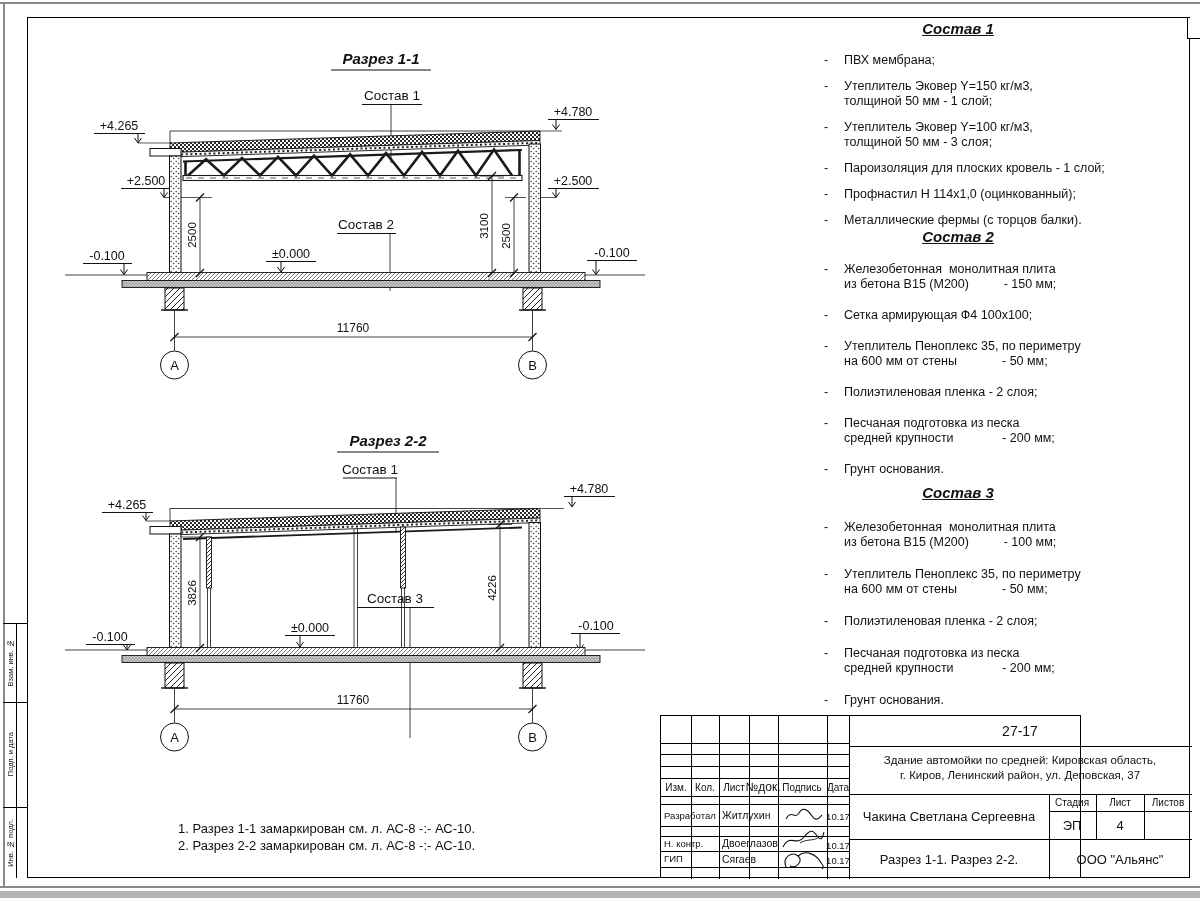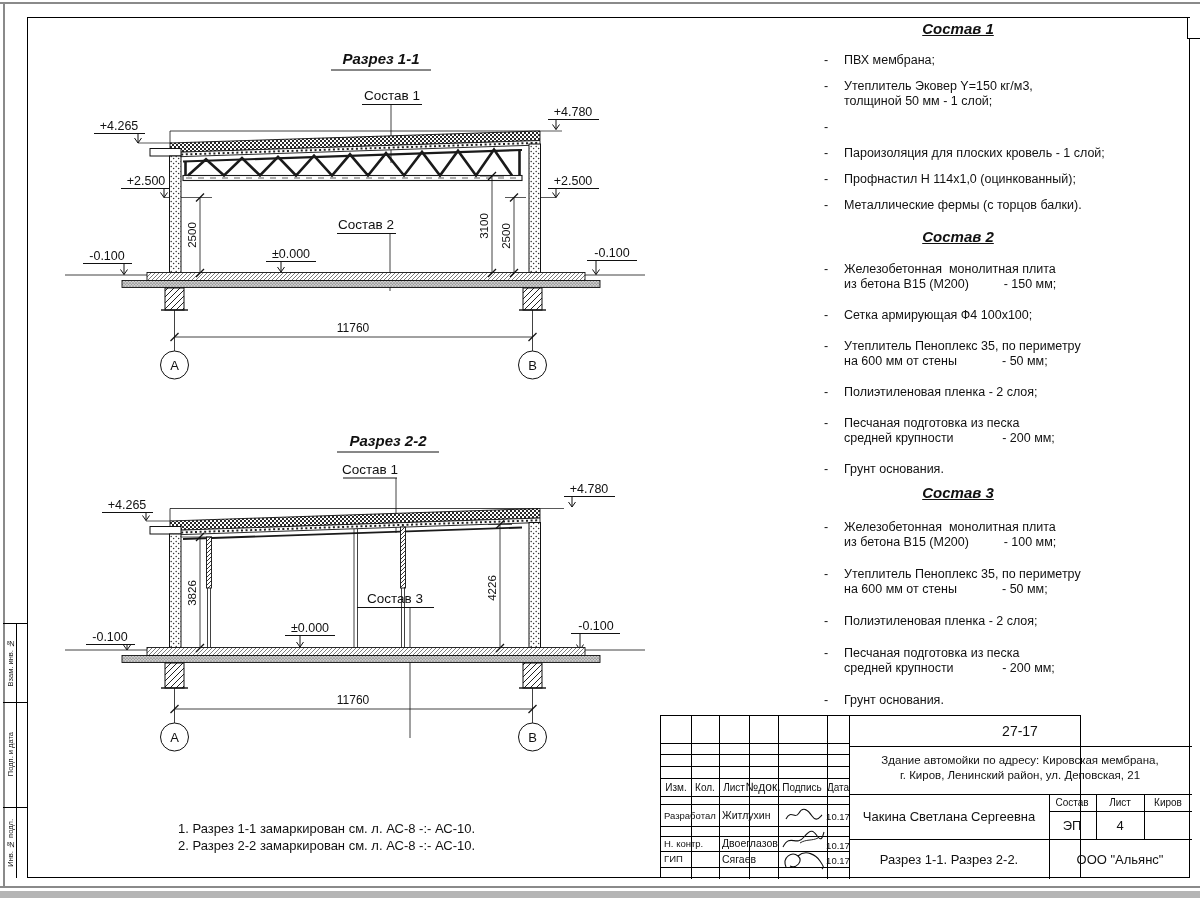--- a/index.html
+++ b/index.html
@@ -398,20 +398,22 @@
         <span class="dash">-</span>
         <div class="itx">ПВХ мембрана;</div>
       </div>
     <div class="comp-item">
         <span class="dash">-</span>
         <div class="itx">Утеплитель Эковер Y=150 кг/м3,
 толщиной 50 мм - 1 слой;</div>
       </div>
     <div class="comp-item">
         <span class="dash">-</span>
+        <div class="itx">Утеплитель Эковер Y=100 кг/м3,
+толщиной 50 мм - 3 слоя;</div>
       </div>
     <div class="comp-item">
         <span class="dash">-</span>
         <div class="itx">Пароизоляция для плоских кровель - 1 слой;</div>
       </div>
     <div class="comp-item">
         <span class="dash">-</span>
         <div class="itx">Профнастил Н 114х1,0 (оцинкованный);</div>
       </div>
     <div class="comp-item">
@@ -500,22 +502,22 @@
     <div class="hl" style="left:0;top:120px;width:188px;"></div>
     <div class="hl" style="left:0;top:135px;width:188px;"></div>
     <div class="hl" style="left:0;top:151px;width:188px;"></div>
 
     <div class="hl" style="left:188px;top:30px;width:343px;"></div>
     <div class="hl" style="left:188px;top:78px;width:343px;"></div>
     <div class="hl" style="left:388px;top:95px;width:143px;"></div>
     <div class="hl" style="left:188px;top:123px;width:343px;"></div>
 
     <div class="txt tc" style="left:359px;top:15px;font-size:14px;">27-17</div>
-    <div class="txt tc" style="left:359px;top:44px;font-size:11.5px;">Здание автомойки по адресу: Кировская мембрана,</div>
-    <div class="txt tc" style="left:359px;top:59px;font-size:11.5px;">г. Киров, Ленинский район, ул. Деповская, 21</div>
+    <div class="txt tc" style="left:359px;top:44px;font-size:11.5px;">Здание автомойки по средней: Кировская область,</div>
+    <div class="txt tc" style="left:359px;top:59px;font-size:11.5px;">г. Киров, Ленинский район, ул. Деповская, 37</div>
 
     <div class="txt tc" style="left:15px;top:71px;font-size:10px;">Изм.</div>
     <div class="txt tc" style="left:44px;top:71px;font-size:10px;">Кол.</div>
     <div class="txt tc" style="left:73px;top:71px;font-size:10px;">Лист</div>
     <div class="txt tc" style="left:102px;top:71px;font-size:12px;">№док.</div>
     <div class="txt tc" style="left:141px;top:71px;font-size:10px;">Подпись</div>
     <div class="txt tc" style="left:177px;top:71px;font-size:10px;">Дата</div>
 
     <div class="txt" style="left:3px;top:94px;font-size:9.5px;">Разработал</div>
     <div class="txt" style="left:61px;top:93px;font-size:10.5px;">Житлухин</div>
@@ -532,22 +534,22 @@
     </svg>
     <svg class="sig" style="left:119px;top:113px;" width="46" height="22" viewBox="0 0 46 22">
       <path d="M3,18 C10,4 16,18 24,8 S34,3 38,8 S43,6 44,3" fill="none" stroke="#111" stroke-width="1.1"></path>
       <path d="M20,14 C26,10 32,12 38,9" fill="none" stroke="#111" stroke-width="0.9"></path>
     </svg>
     <svg class="sig" style="left:119px;top:131px;" width="46" height="26" viewBox="0 0 46 26">
       <path d="M6,20 C2,10 12,4 18,9 C24,14 16,22 10,19 M18,9 C26,2 36,8 40,14 S44,20 42,22" fill="none" stroke="#111" stroke-width="1.1"></path>
     </svg>
 
     <div class="txt tc" style="left:288px;top:100px;font-size:13px;">Чакина Светлана Сергеевна</div>
-    <div class="txt tc" style="left:411px;top:86px;font-size:10px;">Состав</div>
+    <div class="txt tc" style="left:411px;top:86px;font-size:10px;">Стадия</div>
     <div class="txt tc" style="left:459px;top:86px;font-size:10px;">Лист</div>
-    <div class="txt tc" style="left:507px;top:86px;font-size:10px;">Киров</div>
+    <div class="txt tc" style="left:507px;top:86px;font-size:10px;">Листов</div>
     <div class="txt tc" style="left:411px;top:109px;font-size:13px;">ЭП</div>
     <div class="txt tc" style="left:459px;top:109px;font-size:13px;">4</div>
     <div class="txt tc" style="left:288px;top:143px;font-size:13px;">Разрез 1-1. Разрез 2-2.</div>
     <div class="txt tc" style="left:459px;top:143px;font-size:13px;">ООО "Альянс"</div>
   </div>
 
 </div>
 
 </body></html>

